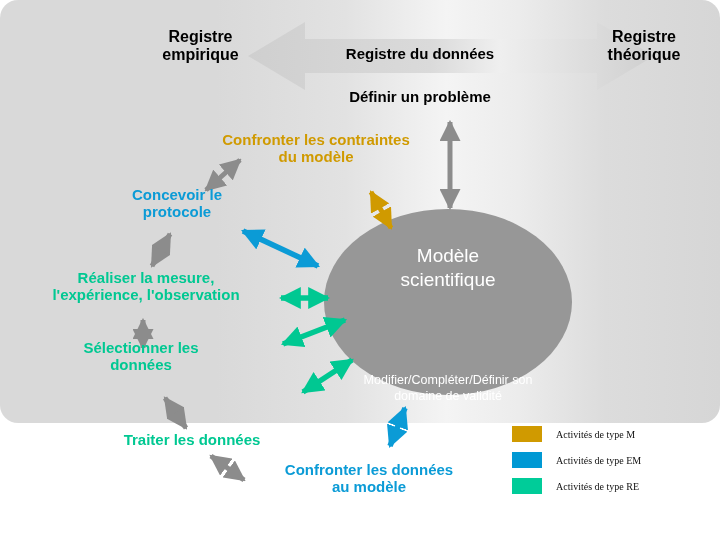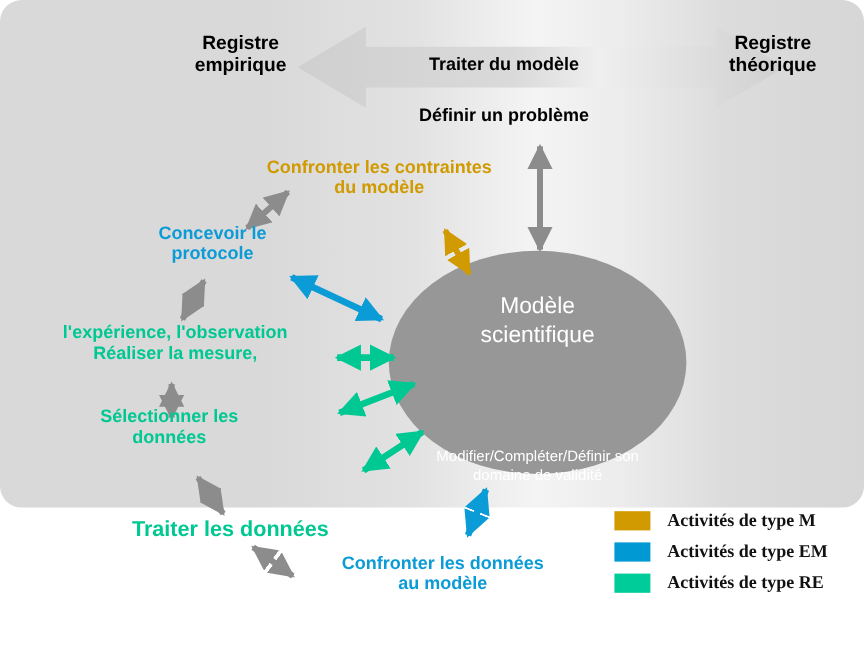--- a/index.html
+++ b/index.html
@@ -17,21 +17,21 @@
   svg#art{position:absolute;inset:0;width:720px;height:540px;}
   .lbl{position:absolute;text-align:center;font-weight:bold;line-height:1.15;}
   .lbl.blk{color:#000;}
   .lbl.gold{color:#D09A00;}
   .lbl.blue{color:#0B9BD6;}
   .lbl.green{color:#00C892;}
   .white{color:#ffffff;font-weight:normal;}
   .legend{position:absolute;left:512px;top:421px;}
   .legrow{display:flex;align-items:center;height:26px;}
   .swatch{width:30px;height:16px;margin-right:14px;flex:0 0 auto;}
-  .legtxt{font-family:"Liberation Serif", serif;font-size:15px;color:#111;white-space:nowrap;font-weight:bold;}
+  .legtxt{font-family:"Liberation Serif", serif;font-size:10px;color:#111;white-space:nowrap;}
 </style>
 </head>
 <body>
 
 <div id="stage">
 
   <svg id="art" viewBox="0 0 720 540" xmlns="http://www.w3.org/2000/svg">
     <defs>
       <linearGradient id="bannerGrad" x1="0" y1="0" x2="1" y2="0">
         <stop offset="0%" stop-color="#cfcfcf"></stop>
@@ -93,50 +93,50 @@
     <line x1="211" y1="456" x2="244" y2="480" stroke="#8C8C8C" stroke-width="5" marker-start="url(#mGrayS)" marker-end="url(#mGrayE)"></line>
 
     <line x1="390" y1="446" x2="405" y2="408" stroke="#0B9BD6" stroke-width="5.5" marker-start="url(#mBlueS)" marker-end="url(#mBlueE)"></line>
   </svg>
 
   <div class="lbl blk" style="left:118px;top:28px;width:165px;font-size:16px;">
     <div>Registre</div>
     <div>empirique</div>
   </div>
 
-  <div class="lbl blk" style="left:300px;top:45px;width:240px;font-size:15px;">Traiter du modèle</div>
+  <div class="lbl blk" style="left:300px;top:45px;width:240px;font-size:15px;">Registre du données</div>
 
   <div class="lbl blk" style="left:570px;top:28px;width:148px;font-size:16px;">
     <div>Registre</div>
     <div>théorique</div>
   </div>
 
   <div class="lbl blk" style="left:300px;top:88px;width:240px;font-size:15px;">Définir un problème</div>
 
   <div class="lbl gold" style="left:186px;top:131px;width:260px;font-size:15px;">
     <div>Confronter les contraintes</div>
     <div>du modèle</div>
   </div>
 
   <div class="lbl blue" style="left:99px;top:186px;width:156px;font-size:15px;">
     <div>Concevoir le</div>
     <div>protocole</div>
   </div>
 
   <div class="lbl green" style="left:13px;top:269px;width:266px;font-size:15px;">
+    <div>Réaliser la mesure,</div>
     <div>l'expérience, l'observation</div>
-    <div>Réaliser la mesure,</div>
   </div>
 
   <div class="lbl green" style="left:52px;top:339px;width:178px;font-size:15px;">
     <div>Sélectionner les</div>
     <div>données</div>
   </div>
 
-  <div class="lbl green" style="left:86px;top:431px;width:212px;font-size:18px;">Traiter les données</div>
+  <div class="lbl green" style="left:86px;top:431px;width:212px;font-size:15px;">Traiter les données</div>
 
   <div class="lbl blue" style="left:242px;top:461px;width:254px;font-size:15px;">
     <div>Confronter les données</div>
     <div>au modèle</div>
   </div>
 
   <div class="lbl white" style="left:348px;top:244px;width:200px;font-size:19px;line-height:1.25;">
     <div>Modèle</div>
     <div>scientifique</div>
   </div>

